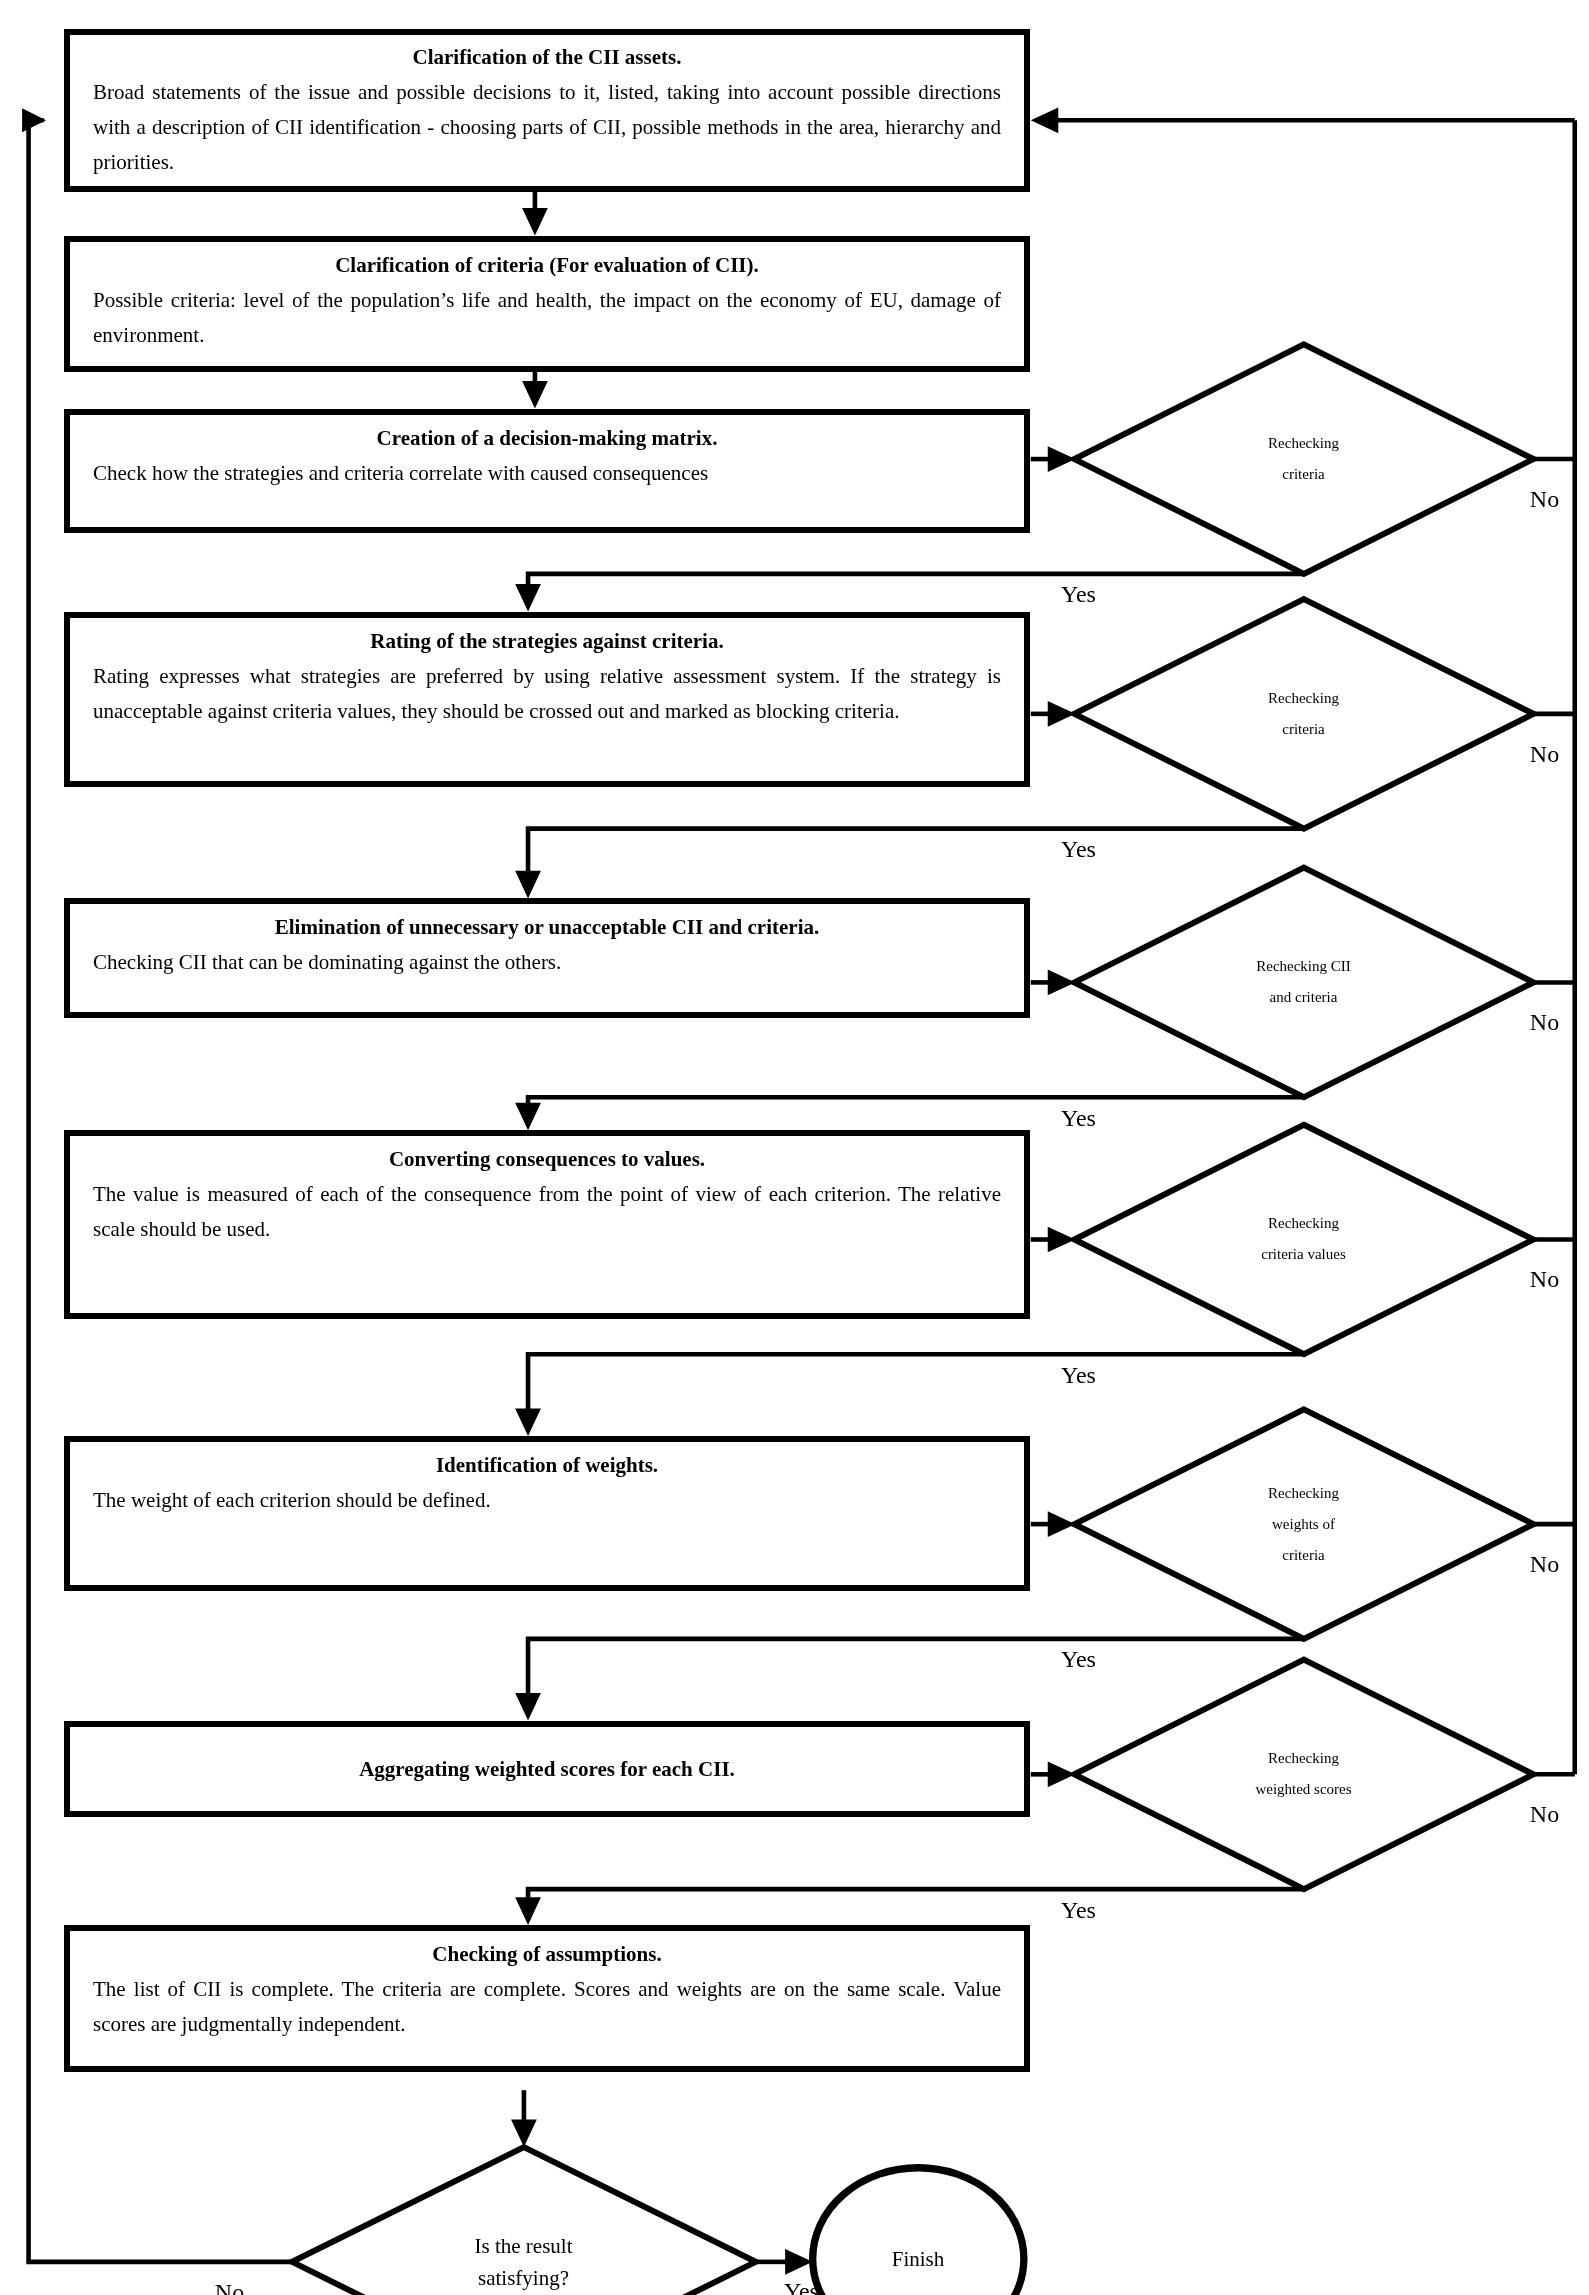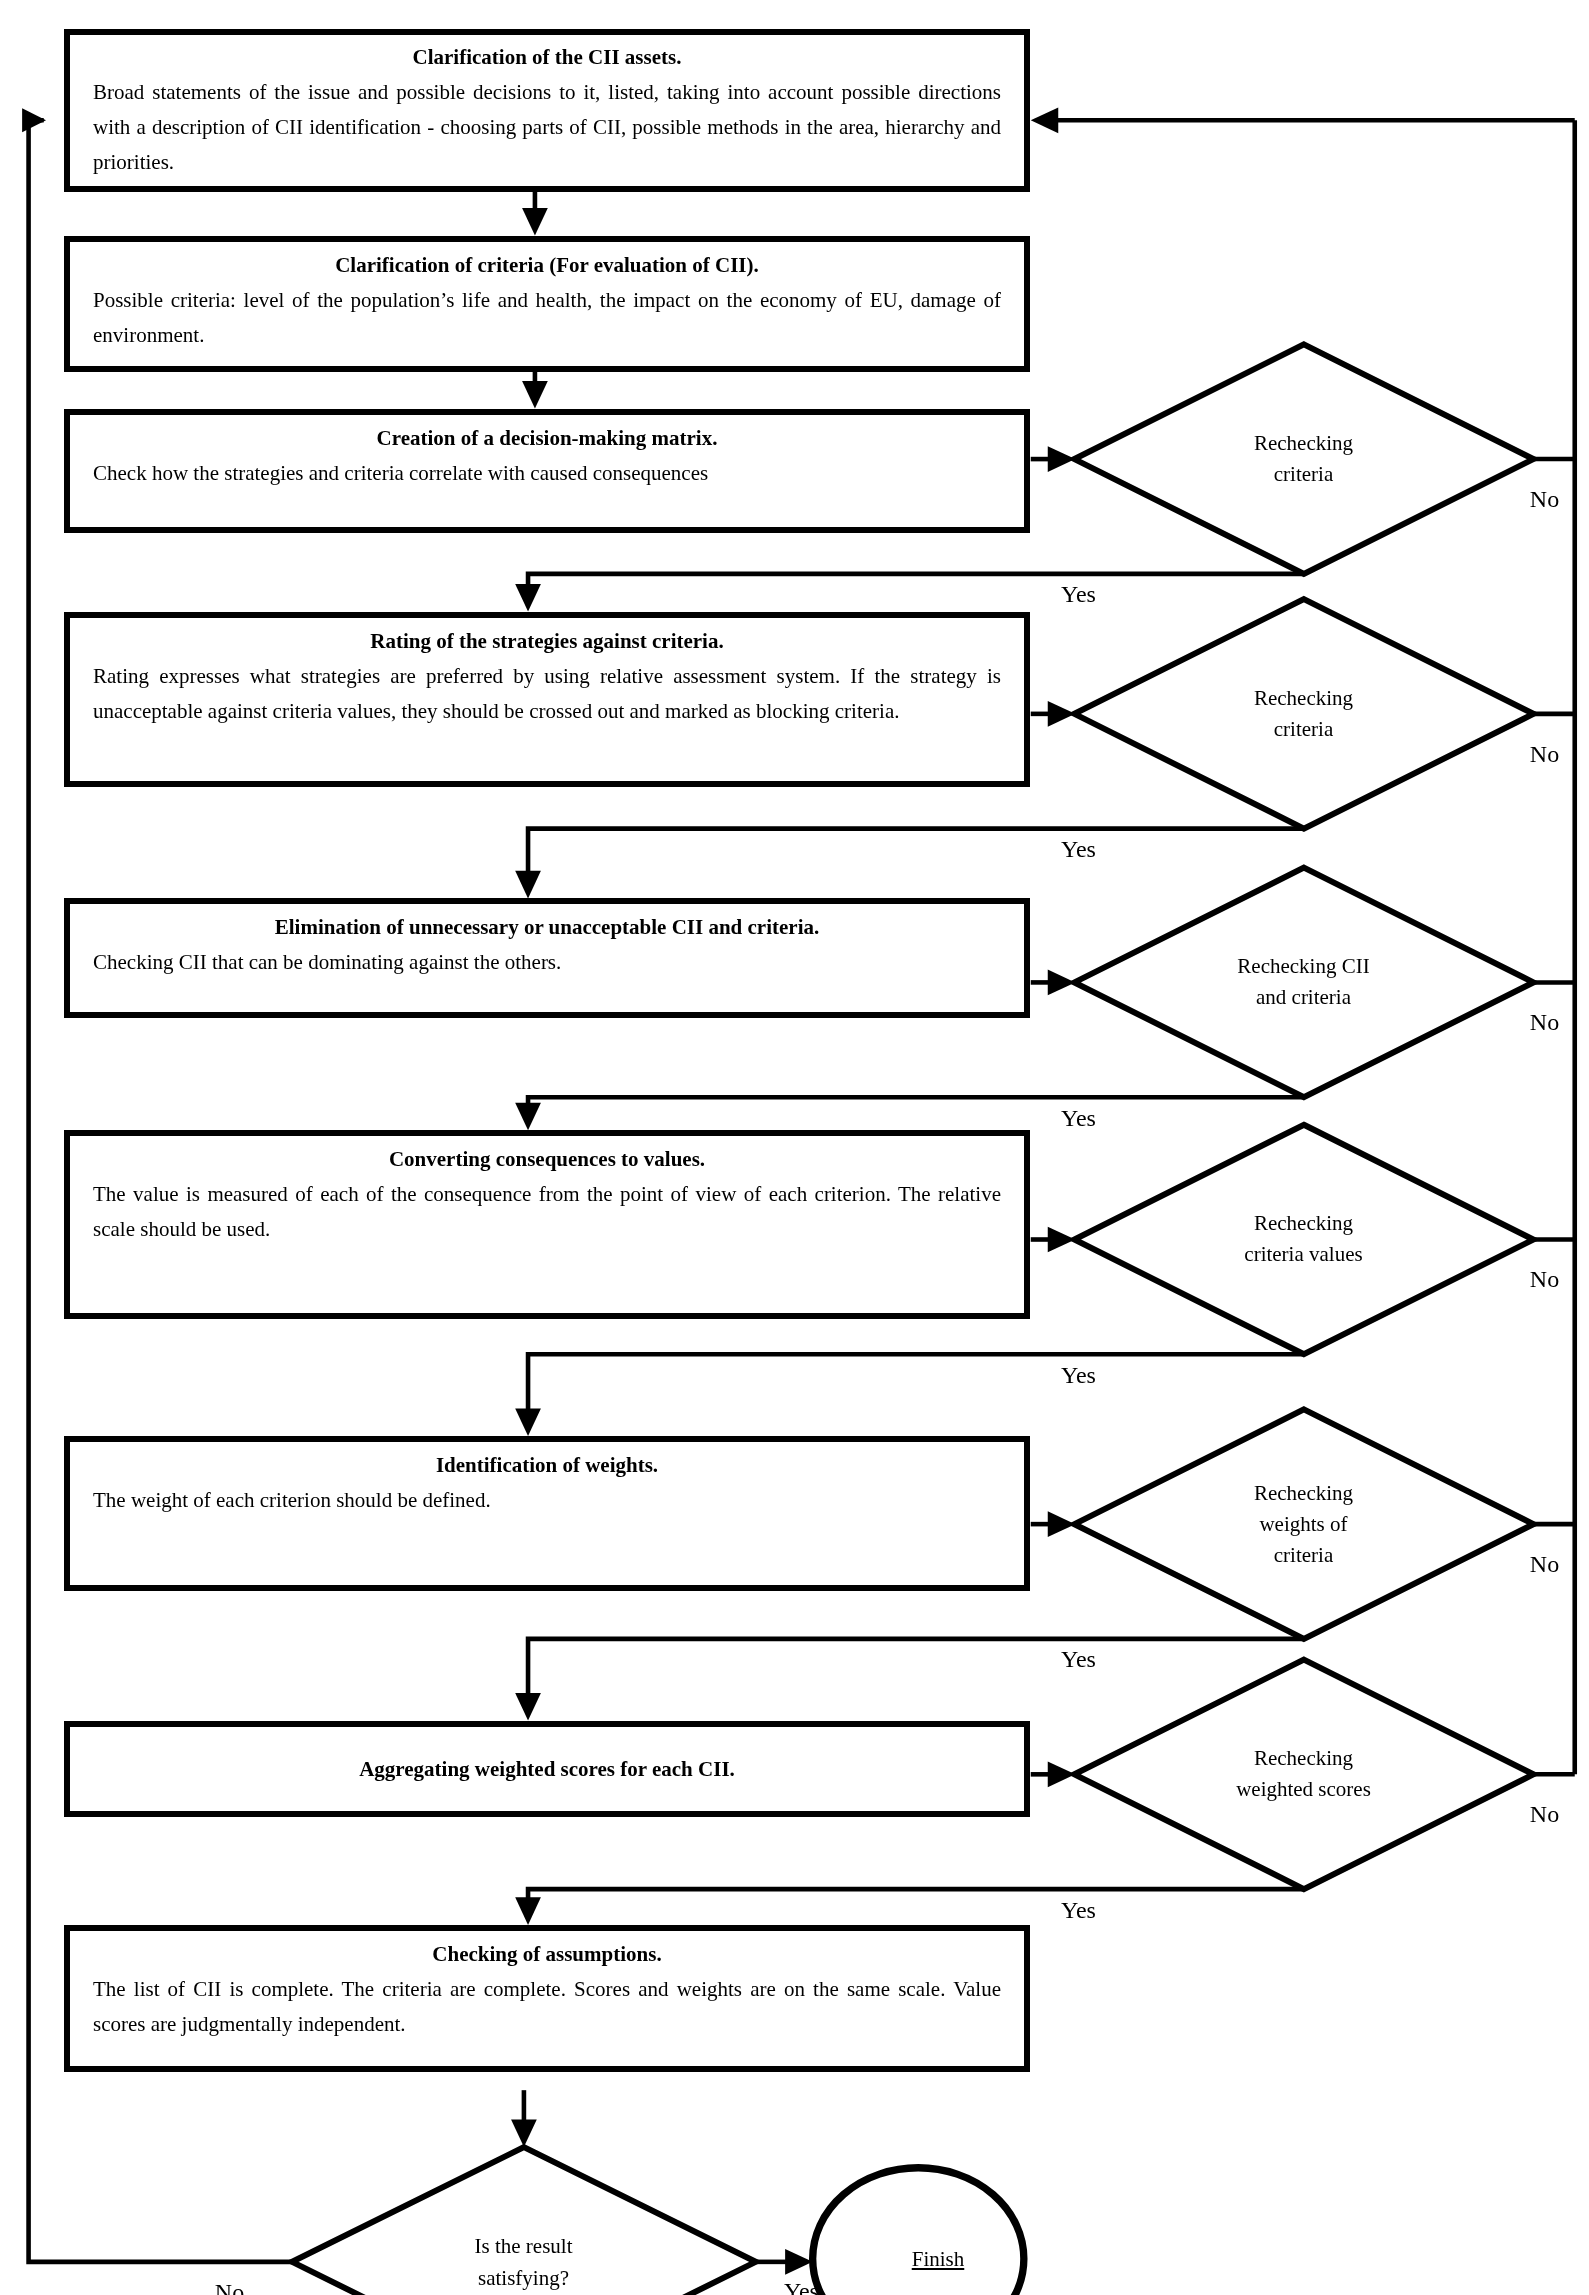--- a/index.html
+++ b/index.html
@@ -13,21 +13,21 @@
          padding: 5.5px 23px 0 23px; }
   .box .title { font-weight: bold; text-align: center;
                 font-size: 21px; line-height: 35px; font-family: Liberation Serif, serif; }
   .box .body  { font-size: 21px; line-height: 35px; text-align: justify; }
   .box.center-v { display: flex; align-items: center; justify-content: center;
                   padding-top: 0; }
 
   .dlabel { position: absolute; width: 321px; height: 110px;
             display: flex; align-items: center; justify-content: center;
             text-align: center; white-space: pre-line;
-            font-size: 21px; line-height: 31px; }
+            font-size: 15px; line-height: 31px; }
   .flabel { position: absolute; display: flex; align-items: center; justify-content: center;
             text-align: center; white-space: pre-line; font-size: 21px; line-height: 32px; }
   .elabel { position: absolute; width: 101px; text-align: center; font-size: 24px; }
 </style>
 </head>
 <body>
 
 <div class="canvas">
 
   <svg class="layer" width="1590" height="2395" viewBox="0 0 3463 5217">
@@ -144,21 +144,21 @@
   <div class="dlabel" style="left:1143px;top:1184px;">Rechecking
 criteria values</div>
   <div class="dlabel" style="left:1143px;top:1469px;">Rechecking
 weights of
 criteria</div>
   <div class="dlabel" style="left:1143px;top:1719px;">Rechecking
 weighted scores</div>
 
   <div class="flabel" style="left:363px;top:2207px;width:321px;height:110px;">Is the result
 satisfying?</div>
-  <div class="flabel" style="left:846px;top:2222px;width:184px;height:73px;text-decoration:underline;">Finish</div>
+  <div class="flabel" style="left:826px;top:2222px;width:184px;height:73px;">Finish</div>
 
   <div class="elabel" style="left:1028px;top:581px;">Yes</div>
   <div class="elabel" style="left:1028px;top:836px;">Yes</div>
   <div class="elabel" style="left:1028px;top:1105px;">Yes</div>
   <div class="elabel" style="left:1028px;top:1362px;">Yes</div>
   <div class="elabel" style="left:1028px;top:1646px;">Yes</div>
   <div class="elabel" style="left:1028px;top:1897px;">Yes</div>
   <div class="elabel" style="left:751px;top:2278px;">Yes</div>
 
   <div class="elabel" style="left:1494px;top:486px;">No</div>

